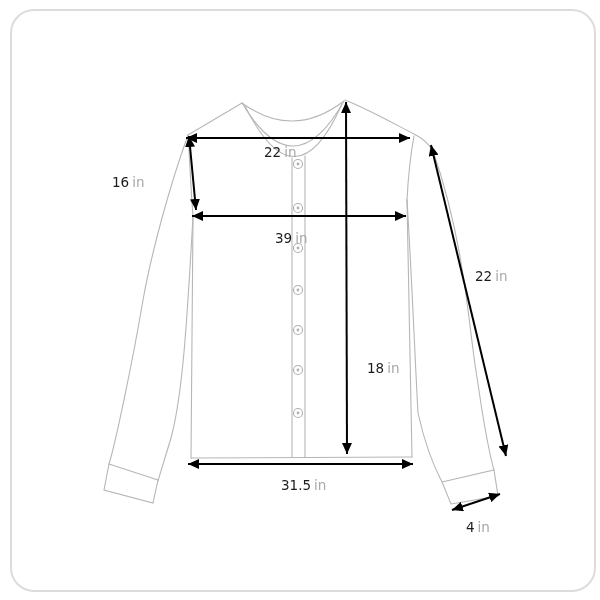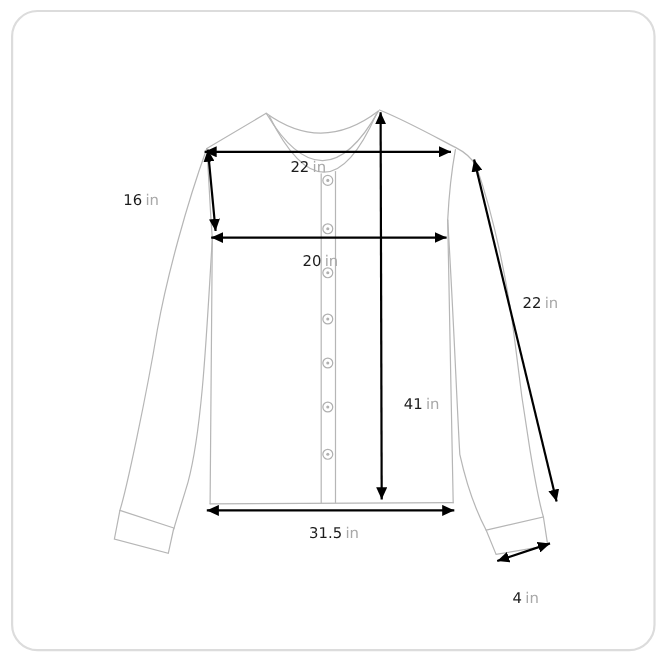--- a/index.html
+++ b/index.html
@@ -96,28 +96,28 @@
     </g>
   </svg>
 
   <div class="mlabel" style="left:264px;top:144px;">
     <span>22</span><span class="unit">in</span>
   </div>
   <div class="mlabel" style="left:112px;top:174px;">
     <span>16</span><span class="unit">in</span>
   </div>
   <div class="mlabel" style="left:275px;top:230px;">
-    <span>20</span><span class="unit">in</span>
+    <span>39</span><span class="unit">in</span>
   </div>
   <div class="mlabel" style="left:475px;top:268px;">
     <span>22</span><span class="unit">in</span>
   </div>
   <div class="mlabel" style="left:367px;top:360px;">
-    <span>41</span><span class="unit">in</span>
+    <span>18</span><span class="unit">in</span>
   </div>
   <div class="mlabel" style="left:281px;top:477px;">
     <span>31.5</span><span class="unit">in</span>
   </div>
-  <div class="mlabel" style="left:466px;top:536px;">
+  <div class="mlabel" style="left:466px;top:519px;">
     <span>4</span><span class="unit">in</span>
   </div>
 
 </div>
 
 </body></html>

